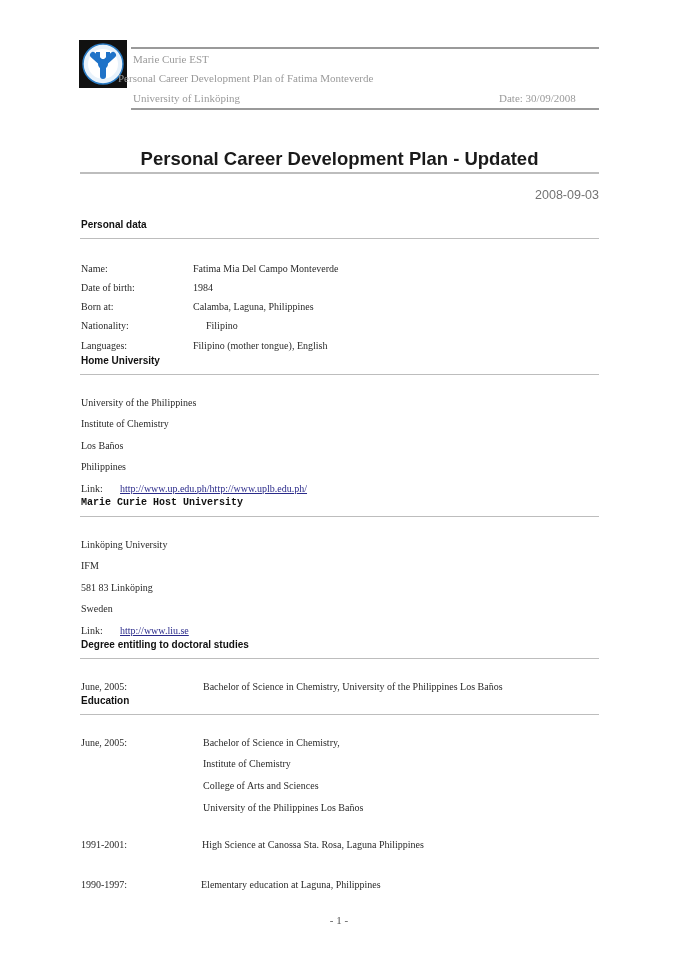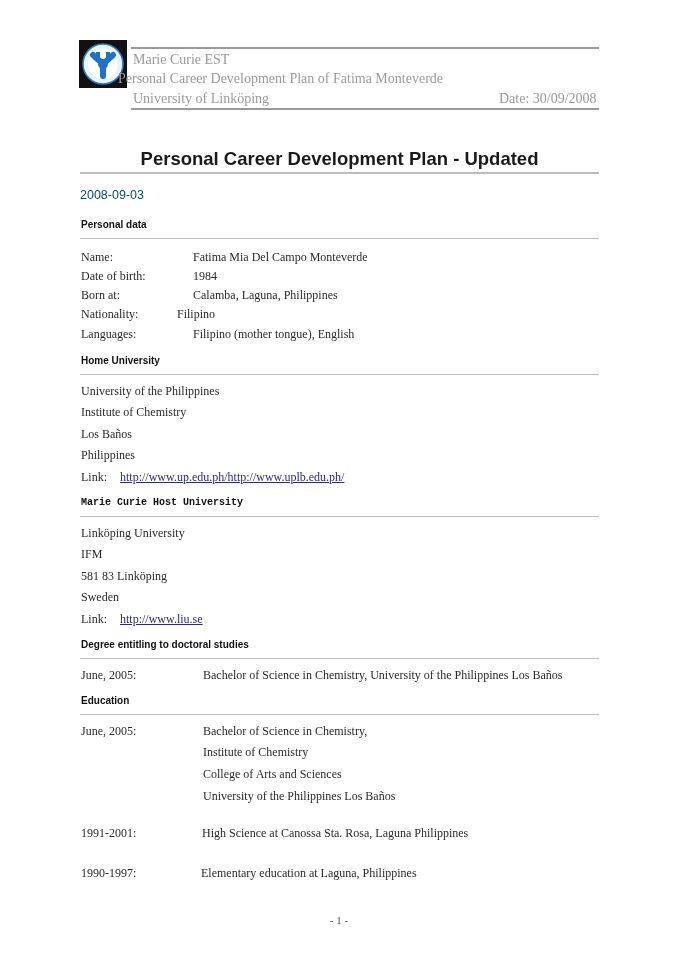--- a/index.html
+++ b/index.html
@@ -3,31 +3,31 @@
   <meta charset="utf-8">
   <style>
     html, body { margin: 0; padding: 0; background: #ffffff; }
     body { width: 678px; height: 970px; position: relative; overflow: hidden;
            font-family: "Liberation Serif", serif; color: #222; }
     .abs { position: absolute; }
     
     .logo { left: 79px; top: 40px; width: 48px; height: 48px; background: #111;
             display: flex; align-items: center; justify-content: center; }
     .hdr-line { left: 131px; width: 468px; height: 2px; background: #9a9a9a; }
-    .hdr-text { font-size: 14px; color: #9a9a9a; line-height: 13px; white-space: nowrap; }
+    .hdr-text { font-size: 11px; color: #9a9a9a; line-height: 13px; white-space: nowrap; }
     
     .title { left: 80px; width: 519px; top: 148px; text-align: center;
              font-family: "Liberation Sans", sans-serif; font-weight: bold;
              font-size: 18.5px; color: #1a1a1a; }
     .rule { left: 80px; width: 519px; height: 2px; background: #bdbdbd; }
-    .subtitle { left: 80px; width: 519px; top: 188px; text-align: left;
-                font-family: "Liberation Sans", sans-serif; font-size: 12.5px; color: #0c4a6e; }
+    .subtitle { left: 80px; width: 519px; top: 188px; text-align: right;
+                font-family: "Liberation Sans", sans-serif; font-size: 12.5px; color: #737373; }
     .h2 { left: 81px; font-family: "Liberation Sans", sans-serif; font-weight: bold;
           font-size: 10px; color: #111; white-space: nowrap; }
-    .txt { font-size: 12px; color: #2a2a2a; white-space: nowrap; line-height: 14px; }
+    .txt { font-size: 10px; color: #2a2a2a; white-space: nowrap; line-height: 14px; margin-top: 12px; }
     a.link { color: #2a2a8a; text-decoration: underline; }
     .page-num { left: 0; width: 678px; top: 914px; text-align: center; font-size: 11px; color: #555; }
   </style>
 </head>
 <body>
 
 <div class="abs logo">
   <svg width="44" height="44" viewBox="0 0 44 44">
     <circle cx="22" cy="22" r="20" fill="#e8f2fb" stroke="#2a7bc4" stroke-width="1.5"></circle>
     <circle cx="22" cy="22" r="15" fill="#ffffff"></circle>
@@ -51,21 +51,21 @@
 <div class="abs h2" style="top:219px;">Personal data</div>
 <div class="abs rule" style="top:238px; height:1px;"></div>
 <div>
   <div class="abs txt" style="left:81px; top:250px;">Name:</div>
   <div class="abs txt" style="left:193px; top:250px;">Fatima Mia Del Campo Monteverde</div>
   <div class="abs txt" style="left:81px; top:269px;">Date of birth:</div>
   <div class="abs txt" style="left:193px; top:269px;">1984</div>
   <div class="abs txt" style="left:81px; top:288px;">Born at:</div>
   <div class="abs txt" style="left:193px; top:288px;">Calamba, Laguna, Philippines</div>
   <div class="abs txt" style="left:81px; top:307px;">Nationality:</div>
-  <div class="abs txt" style="left:177px; top:307px;text-align:right;">Filipino</div>
+  <div class="abs txt" style="left:206px; top:307px;text-align:right;">Filipino</div>
   <div class="abs txt" style="left:81px; top:327px;">Languages:</div>
   <div class="abs txt" style="left:193px; top:327px;">Filipino (mother tongue), English</div>
 </div>
 
 <div class="abs h2" style="top:355px;">Home University</div>
 <div class="abs rule" style="top:374px; height:1px;"></div>
 <div class="abs txt" style="left:81px; top:384px;">University of the Philippines</div>
 <div class="abs txt" style="left:81px; top:405px;">Institute of Chemistry</div>
 <div class="abs txt" style="left:81px; top:427px;">Los Baños</div>
 <div class="abs txt" style="left:81px; top:448px;">Philippines</div>

